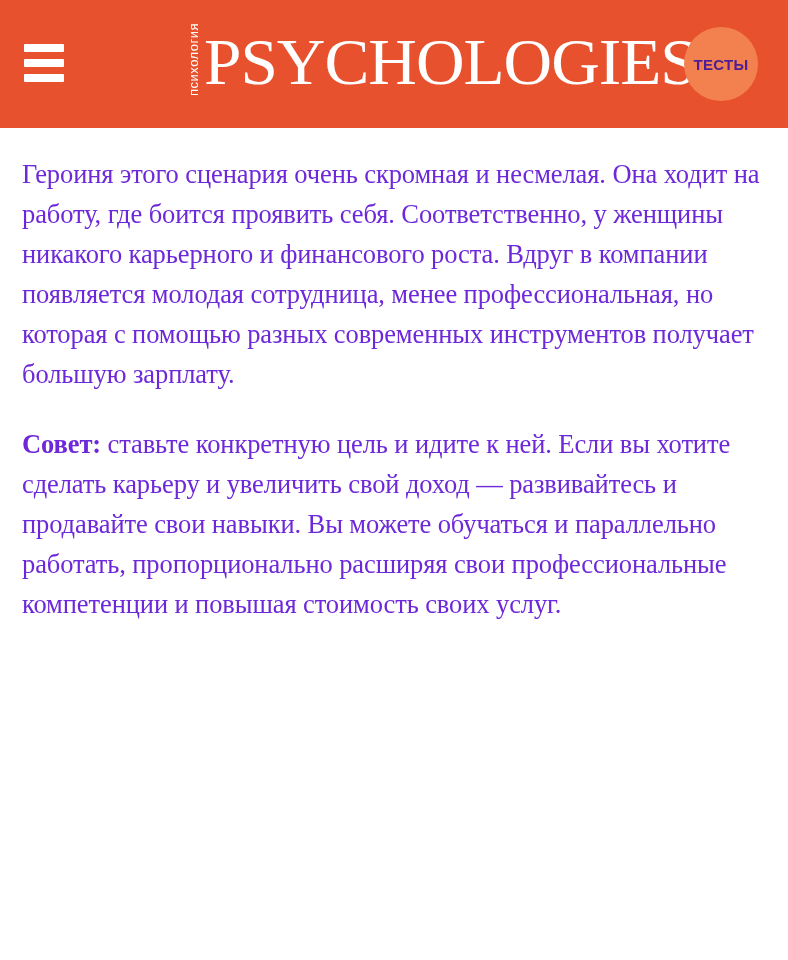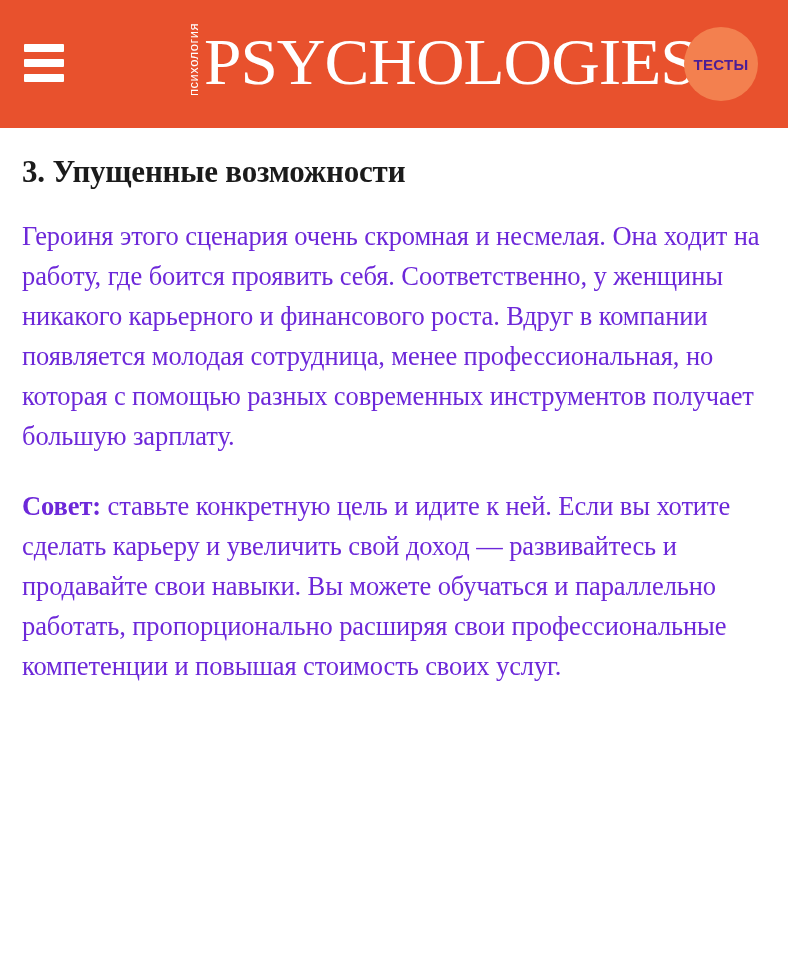--- a/index.html
+++ b/index.html
@@ -141,20 +141,19 @@
   </div>
 
   <div class="tests-badge">
     <span>ТЕСТЫ</span>
   </div>
 
 </header>
 
 <main class="article">
 
-  <h2>3. Упущенные возможности</h2>
 
   <p>Героиня этого сценария очень скромная и несмелая. Она ходит на работу, где боится проявить себя. Соответственно, у женщины никакого карьерного и финансового роста. Вдруг в компании появляется молодая сотрудница, менее профессиональная, но которая с помощью разных современных инструментов получает большую зарплату.</p>
 
 
   <p><span class="lead-word">Совет:</span><span> ставьте конкретную цель и идите к ней. Если вы хотите сделать карьеру и увеличить свой доход — развивайтесь и продавайте свои навыки. Вы можете обучаться и параллельно работать, пропорционально расширяя свои профессиональные компетенции и повышая стоимость своих услуг.</span></p>
 
 </main>
 
 </body></html>

